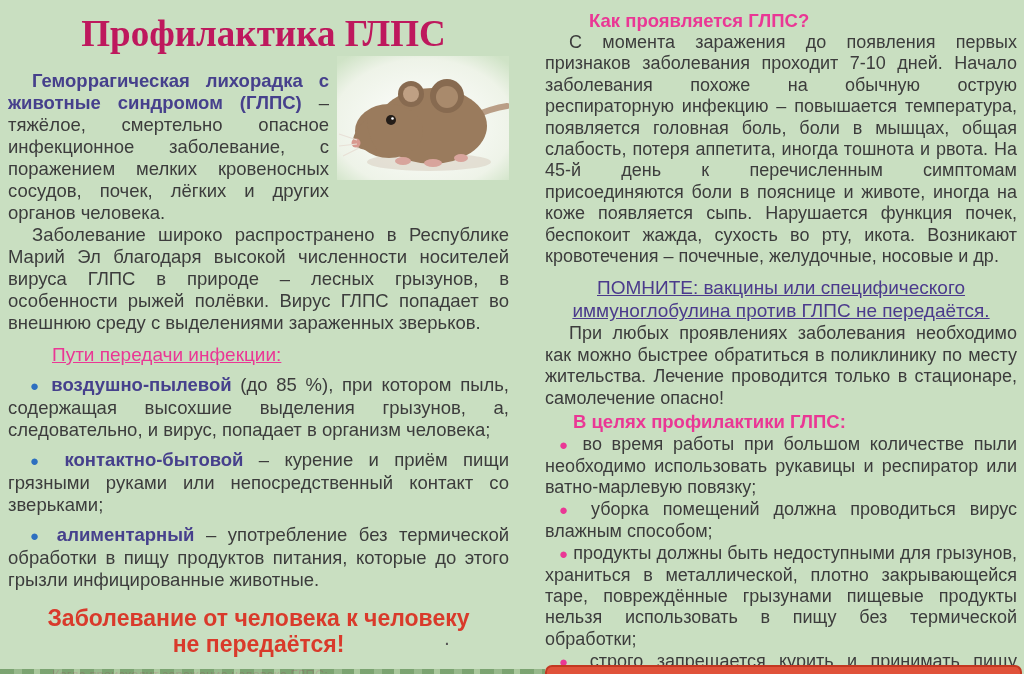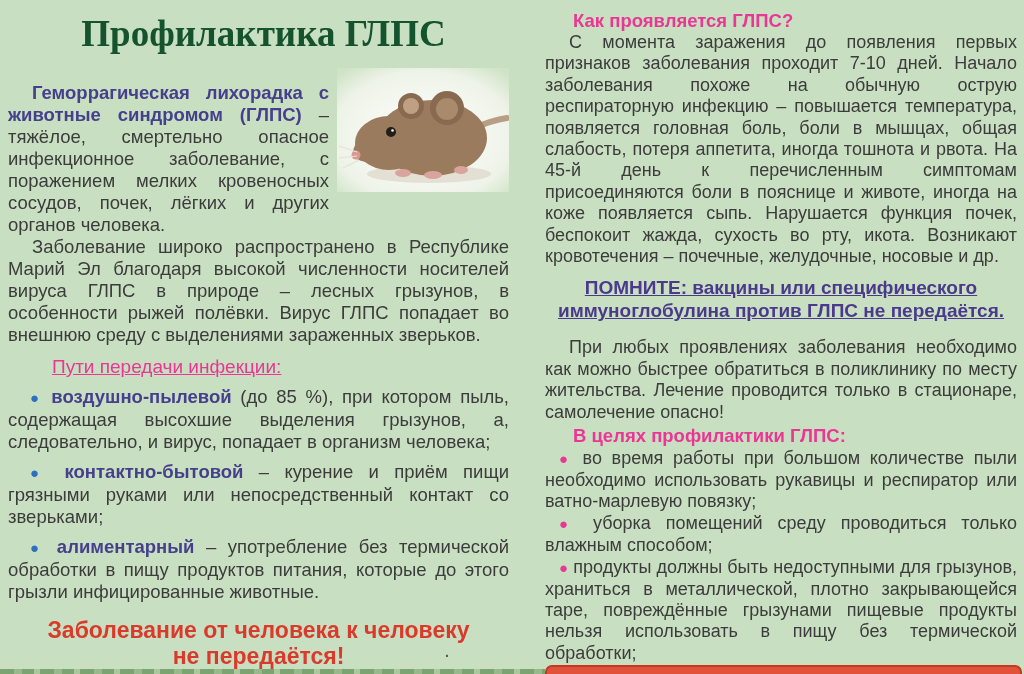--- a/index.html
+++ b/index.html
@@ -12,21 +12,21 @@
   .page{position:absolute;inset:0;}
 
   
   .col-left{position:absolute;left:8px;top:8px;width:501px;}
   .col-right{position:absolute;left:545px;top:10px;width:472px;}
 
   
   .title{
     font-family:"Liberation Serif", serif;
     font-weight:bold;font-size:37px;line-height:40px;
-    color:#14532d;text-align:center;margin:6px 0 28px 10px;
+    color:#be185d;text-align:center;margin:6px 0 16px 10px;
   }
   .mouse-photo{
     float:right;width:172px;height:124px;margin:-14px 0 4px 8px;
   }
   p{margin:0;}
   .body-text{font-size:18.5px;line-height:22px;text-align:justify;}
   .intro-lead{font-weight:bold;color:#46408c;}
   .indent{text-indent:24px;}
 
   .sec-heading{
@@ -42,26 +42,26 @@
     position:relative;
     margin:14px 0 10px 0;text-align:center;
     color:#d93a2b;font-weight:bold;font-size:23px;line-height:26px;
   }
   .stray-dot{position:absolute;right:60px;bottom:4px;color:#555;font-size:14px;}
 
   .when-heading{margin-left:44px;margin-top:8px;font-size:13px;}
 
   
   .r-heading{
-    font-size:18.5px;font-weight:bold;color:#ea3795;margin-left:28px;
+    font-size:18.5px;font-weight:bold;color:#ea3795;margin-left:44px;
   }
   .r-body{font-size:18px;line-height:21.4px;text-align:justify;}
   .remember{
-    text-align:center;font-weight:bold;font-size:19px;line-height:23px;
-    color:#4b3a8c;text-decoration:underline;margin:9px 0 15px 0;
+    text-align:center;font-weight:normal;font-size:19px;line-height:23px;
+    color:#4b3a8c;text-decoration:underline;margin:9px 0 1px 0;
   }
   .r-bullet{font-size:18px;line-height:21.4px;text-align:justify;text-indent:14px;margin-top:1px;}
   .prevention-heading{margin:2px 0 1px 28px;}
 
   
   .bottom-strip-left{
     position:absolute;left:0;top:669px;width:545px;height:5px;
     background:repeating-linear-gradient(90deg,
       #6e9963 0 14px, #8fb283 14px 22px, #6e9963 22px 34px, #a5c497 34px 40px);
     opacity:.85;
@@ -150,21 +150,21 @@
     </div>
 
     <p class="r-body indent">При любых проявлениях заболевания необходимо как можно быстрее обратиться в поликлинику по месту жительства. Лечение проводится только в стационаре, самолечение опасно!</p>
 
     <div class="r-heading prevention-heading">В целях профилактики ГЛПС:</div>
 
     <div class="p-list">
 
         <p class="r-bullet"><span class="dot-pink">●</span> <span>во время работы при большом количестве пыли необходимо использовать рукавицы и респиратор или ватно-марлевую повязку;</span></p>
 
-        <p class="r-bullet"><span class="dot-pink">●</span> <span>уборка помещений среду проводиться только влажным способом;</span></p>
+        <p class="r-bullet"><span class="dot-pink">●</span> <span>уборка помещений должна проводиться вирус влажным способом;</span></p>
 
         <p class="r-bullet"><span class="dot-pink">●</span> <span>продукты должны быть недоступными для грызунов, храниться в металлической, плотно закрывающейся таре, повреждённые грызунами пищевые продукты нельзя использовать в пищу без термической обработки;</span></p>
 
         <p class="r-bullet"><span class="dot-pink">●</span> <span>строго запрещается курить и принимать пищу немытыми руками;</span></p>
 
       </div>
   </div>
 
   <div class="bottom-strip-left"></div>
   <div class="red-bar"></div>

